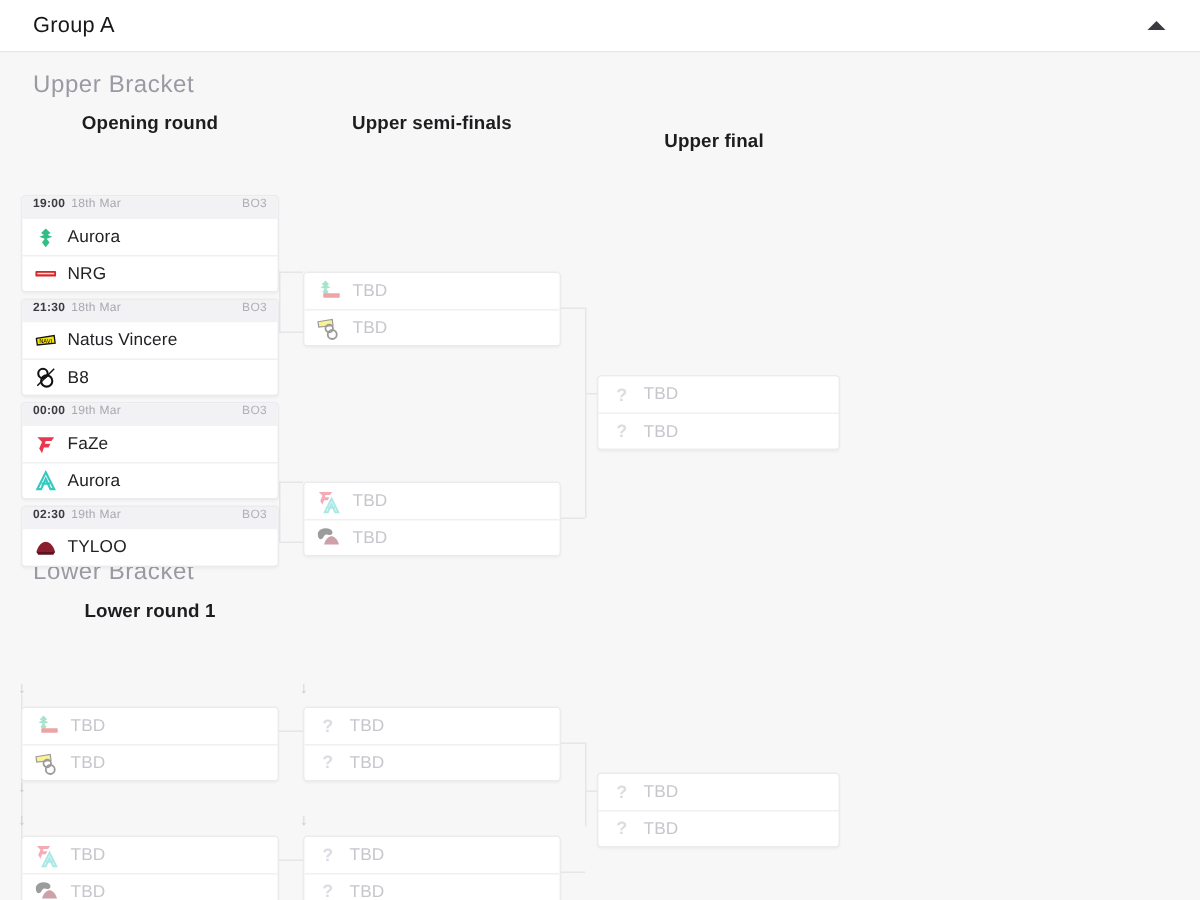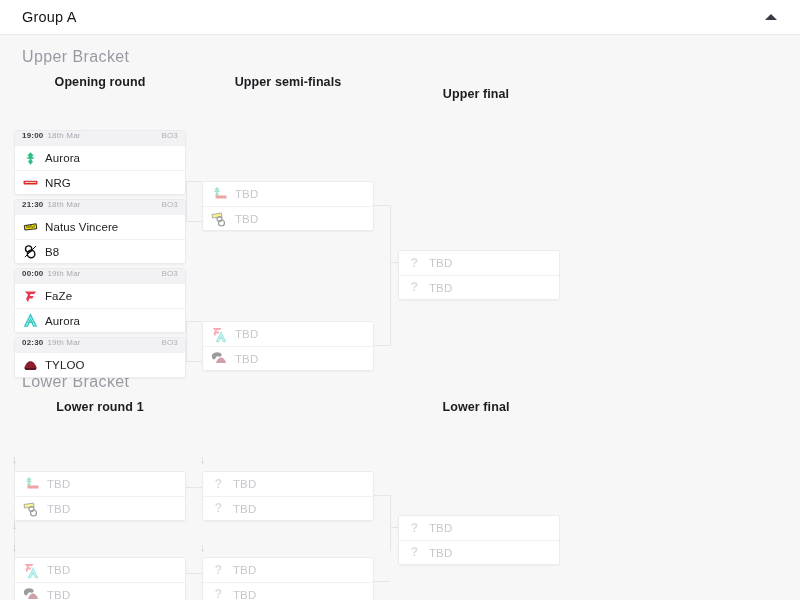--- a/index.html
+++ b/index.html
@@ -163,21 +163,20 @@
 <div class="bracket-wrap">
 
   <div class="bracket-label" style="left:22px; top:13px;">Upper Bracket</div>
   <div class="bracket-label" style="left:22px; top:338px;">Lower Bracket</div>
 
   <div class="round-title" style="left:14px; top:40px; width:172px;">Opening round</div>
   <div class="round-title" style="left:202px; top:40px; width:172px;">Upper semi-finals</div>
   <div class="round-title" style="left:390px; top:52px; width:172px;">Upper final</div>
 
   <div class="round-title" style="left:14px; top:365px; width:172px;">Lower round 1</div>
-  <div class="round-title" style="left:390px; top:365px; width:172px;">Lower final</div>
 
   <div class="conn h" style="left:186px; top:146px; width:16px;"></div>
   <div class="conn v" style="left:186px; top:146px; height:40px;"></div>
   <div class="conn h" style="left:186px; top:186px; width:16px;"></div>
 
   <div class="conn h" style="left:186px; top:286px; width:16px;"></div>
   <div class="conn v" style="left:186px; top:286px; height:40px;"></div>
   <div class="conn h" style="left:186px; top:326px; width:16px;"></div>
 
   <div class="conn h" style="left:374px; top:170px; width:16px;"></div>

